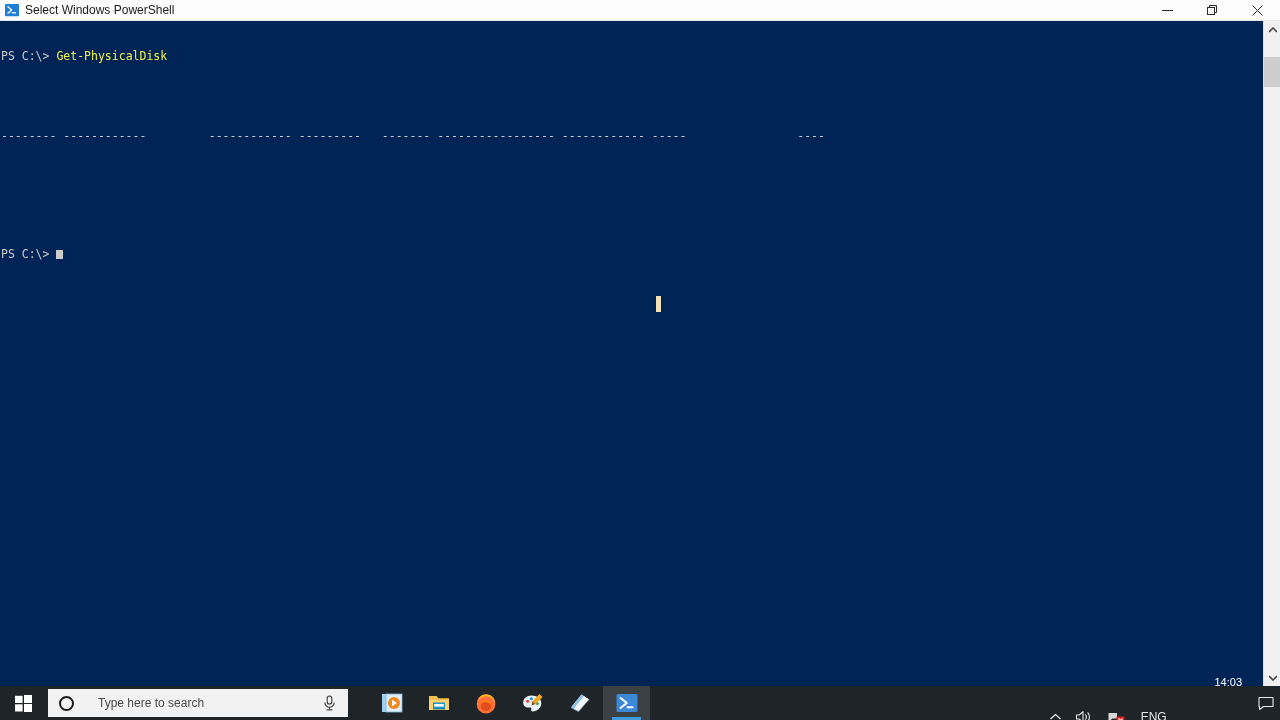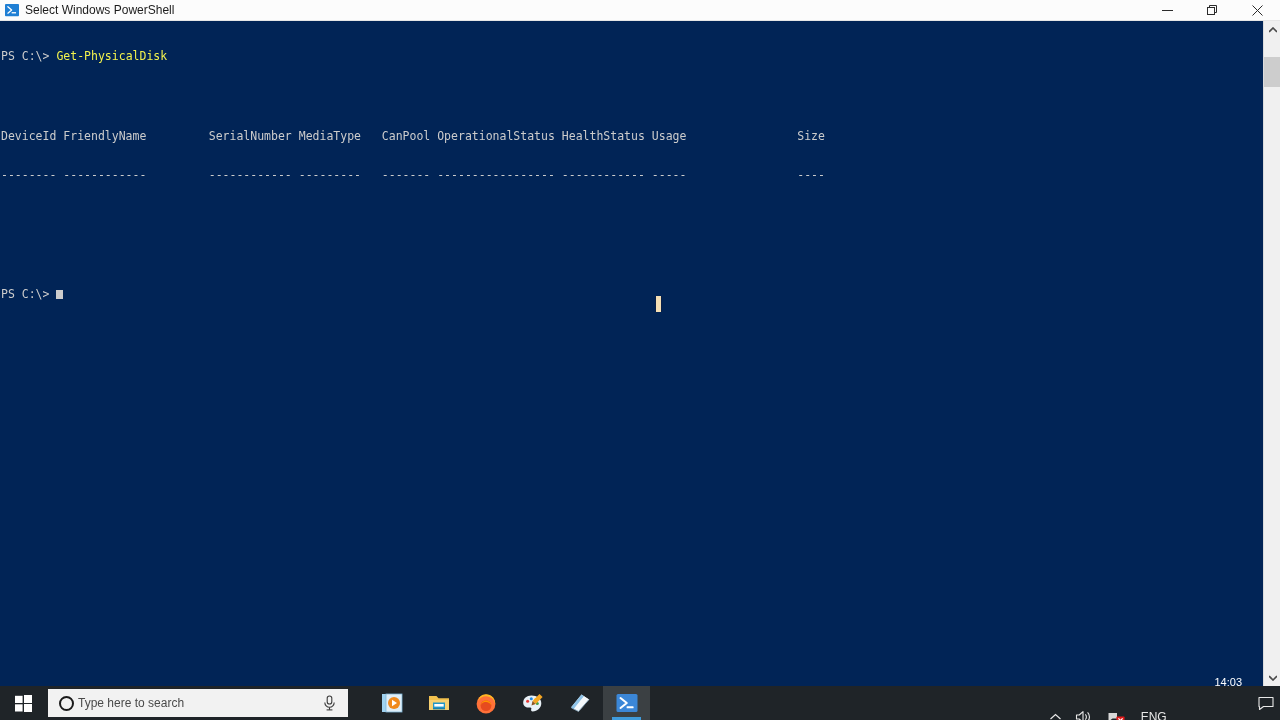--- a/index.html
+++ b/index.html
@@ -84,21 +84,21 @@
 
   #search-box {
     width:300px; height:28px; background:#f2f2f2; margin-left:2px;
     display:flex; align-items:center; position:relative;
   }
   #search-circle {
     width:15px; height:15px; border:2px solid #1b1b1b; border-radius:50%;
     margin-left:11px; flex:0 0 auto;
   }
   #search-text {
-    font-size:12px; color:#4a4a4a; margin-left:4px;
+    font-size:12px; color:#4a4a4a; margin-left:24px;
     font-family:"Liberation Sans", sans-serif; white-space:nowrap;
   }
   #mic-icon { position:absolute; right:11px; top:6px; }
 
   #task-icons { display:flex; align-items:center; margin-left:20px; height:34px; }
   .task-icon {
     width:47px; height:34px; position:relative;
     display:flex; align-items:center; justify-content:center;
   }
   .task-icon.active { background:#3b4043; }
@@ -147,21 +147,20 @@
         <svg width="11" height="11" viewBox="0 0 11 11">
           <path d="M0.5 0.5 L10.5 10.5 M10.5 0.5 L0.5 10.5" stroke="currentColor" stroke-width="1" fill="none"></path>
         </svg>
       </div>
     </div>
   </div>
 
   <div id="console">
     <div class="line"><span class="prompt">PS C:\&gt; </span><span class="cmd">Get-PhysicalDisk</span></div>
     <div class="blank"></div>
-    <div class="line">DeviceId FriendlyName         SerialNumber MediaType   CanPool OperationalStatus HealthStatus Usage                Size</div>
     <div class="line">-------- ------------         ------------ ---------   ------- ----------------- ------------ -----                ----</div>
     <div class="blank"></div>
     <div class="blank"></div>
     <div class="line"><span class="prompt">PS C:\&gt; </span><span id="caret"></span></div>
   </div>
 
   <div id="mouse-cursor"></div>
 
   <div id="scrollbar">
     <div class="sb-arrow" id="sb-up">

